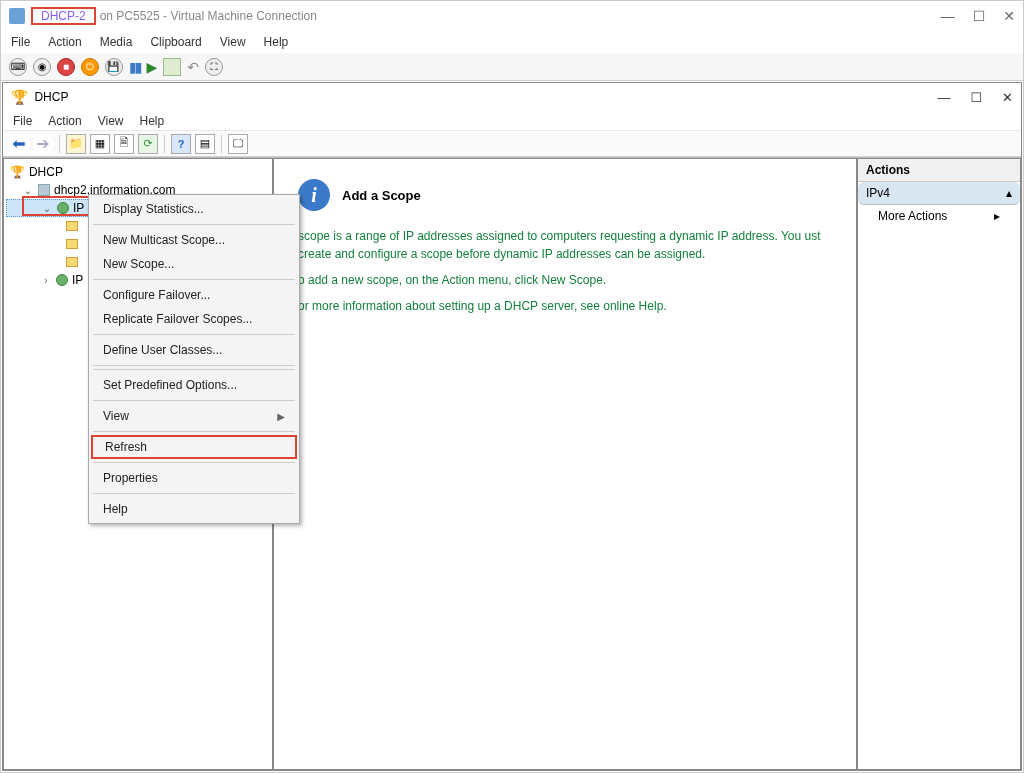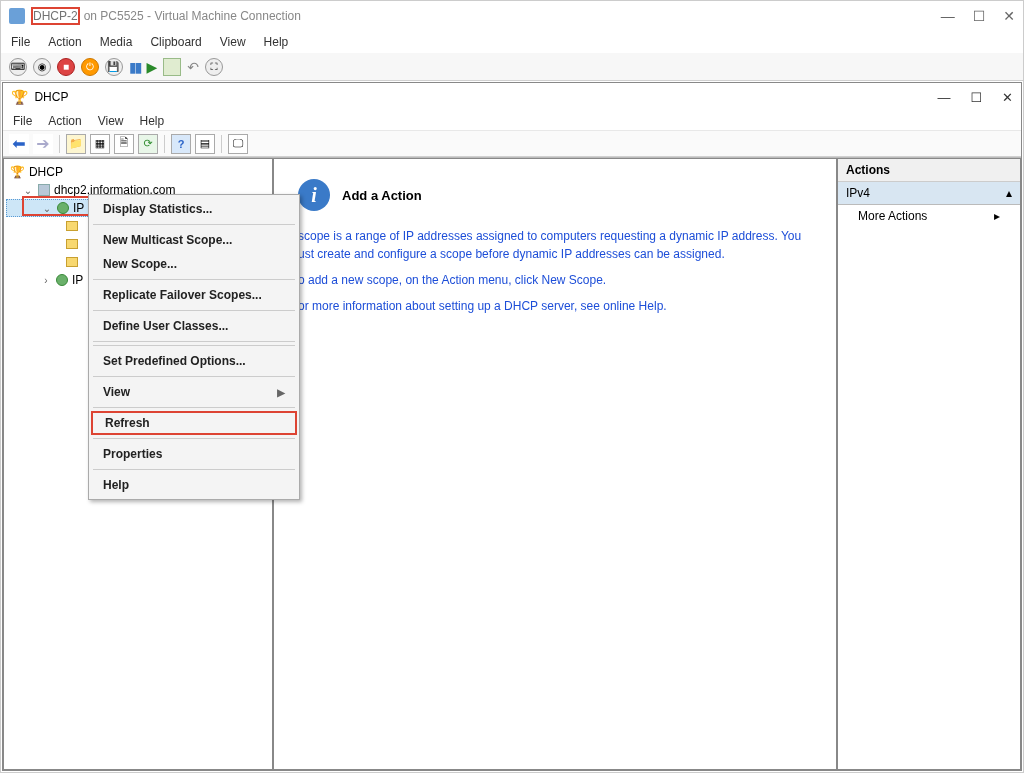--- a/index.html
+++ b/index.html
@@ -2,21 +2,21 @@
 <html><head>
 <meta charset="utf-8">
 <style>
 * { box-sizing: border-box; margin: 0; padding: 0; font-family: "Segoe UI", Tahoma, sans-serif; }
 body { width: 1024px; height: 773px; background: #fff; font-size: 12px; color: #000; overflow: hidden; position: relative; }
 
 
 .vm-window { width: 1024px; height: 773px; border: 1px solid #ccc; display: flex; flex-direction: column; }
 .vm-titlebar { height: 30px; display: flex; align-items: center; padding: 0 8px; background: #fff; color: #888; font-size: 12px; }
 .vm-titlebar .icon-sq { width: 16px; height: 16px; background: #6aa0d8; margin-right: 6px; border-radius: 2px; }
-.vm-title-highlight { border: 2px solid #d43; padding: 0 0; color: #737373; margin-right: 4px; }
+.vm-title-highlight { border: 2px solid #d43; padding: 0 8px; color: #8b5cf6; margin-right: 4px; }
 .vm-titlebar .spacer { flex: 1; }
 .vm-winbtns { display: flex; gap: 18px; color: #666; font-size: 14px; }
 .vm-winbtns span { cursor: default; }
 
 .vm-menubar { height: 22px; display: flex; align-items: center; gap: 18px; padding: 0 10px; color: #333; background: #fff; }
 .vm-menubar span { cursor: default; }
 
 .vm-toolbar { height: 28px; display: flex; align-items: center; gap: 6px; padding: 0 8px; border-bottom: 1px solid #d0d0d0; background: #f7f7f7; }
 .tb-btn { width: 18px; height: 18px; border-radius: 50%; border: 1px solid #999; display:inline-flex; align-items:center; justify-content:center; font-size:10px; }
 .tb-red { background:#d44; border-color:#a22; color:#fff;}
@@ -56,30 +56,30 @@
 .ico-dhcp { color:#caa020;}
 .ico-server { width:12px; height:12px; background:#b8c8d8; border:1px solid #8aa; display:inline-block;}
 .ico-globe { width:12px; height:12px; border-radius:50%; background:#6ab06a; border:1px solid #3a8a3a; display:inline-block;}
 .ico-folder { width:12px; height:10px; background:#f8d870; border:1px solid #c8a030; display:inline-block;}
 .red-box { border:2px solid #d43; position:absolute; }
 
 .content { flex:1; border:1px solid #888; background:#fff; padding:20px 24px; display:flex; flex-direction:column; gap:8px;}
 .content-header { display:flex; align-items:center; gap:12px; margin-bottom:8px;}
 .info-icon { width:32px; height:32px; border-radius:50%; background:#3a7ac8; color:#fff; display:flex; align-items:center; justify-content:center; font-family:Georgia,serif; font-style:italic; font-weight:bold; font-size:20px;}
 .content-header h3 { font-size:13px; font-weight:bold;}
-.content p { font-size:12px; color:#1d4ed8; line-height:1.5; max-width:620px;}
-
-.actions { width:184px; border:1px solid #888; background:#fff; display:flex; flex-direction:column;}
+.content p { font-size:12px; color:#15803d; line-height:1.5; max-width:620px;}
+
+.actions { width:164px; border:1px solid #888; background:#fff; display:flex; flex-direction:column;}
 .actions-header { background:#f0f0f0; padding:4px 8px; font-weight:bold; border-bottom:1px solid #ccc;}
-.actions-selected { background:#d8e6f2; padding:4px 8px; display:flex; justify-content:space-between; align-items:center; border-bottom:1px solid #bbb;}
+.actions-selected { background:#d8e6f2; padding:4px 8px; display:flex; justify-content:space-between; align-items:center; border-bottom:1px solid #bbb;border-radius:6px;}
 .actions-item { padding:4px 20px; display:flex; justify-content:space-between; align-items:center;}
 
 
 .ctx-menu { position:absolute; left:88px; top:194px; width:212px; background:#f4f4f4; border:1px solid #aaa; box-shadow:2px 2px 4px rgba(0,0,0,0.3); z-index:100; padding:2px;}
-.ctx-item { height:24px; display:flex; align-items:center; padding:0 12px; font-size:12px; color:#222; cursor:default; justify-content:space-between;font-weight:bold;}
+.ctx-item { height:24px; display:flex; align-items:center; padding:0 12px; font-size:12px; color:#222; cursor:default; justify-content:space-between;}
 .ctx-sep { height:1px; background:#ccc; margin:3px 2px;}
 .ctx-highlight { border:2px solid #d43;}
 .ctx-arrow { color:#666; font-size:10px;}
 </style>
 </head>
 <body>
 
 <div class="vm-window">
 
   <div class="vm-titlebar">
@@ -180,21 +180,21 @@
         <div class="tree-row tree-indent2">
           <span class="exp">›</span>
           <span class="ico-globe"></span>
           <span>IP</span>
         </div>
       </div>
 
       <div class="content">
         <div class="content-header">
           <div class="info-icon">i</div>
-          <h3>Add a Action</h3>
+          <h3>Add a Scope</h3>
         </div>
         <p>scope is a range of IP addresses assigned to computers requesting a dynamic IP address. You ust create and configure a scope before dynamic IP addresses can be assigned.</p>
         <p>o add a new scope, on the Action menu, click New Scope.</p>
         <p>or more information about setting up a DHCP server, see online Help.</p>
       </div>
 
       <div class="actions">
         <div class="actions-header">Actions</div>
         <div class="actions-selected">
           <span>IPv4</span>
@@ -216,20 +216,23 @@
     </div>
     <div class="ctx-sep"></div>
     <div class="ctx-item">
       <span>New Multicast Scope...</span>
     </div>
     <div class="ctx-item">
       <span>New Scope...</span>
     </div>
     <div class="ctx-sep"></div>
     <div class="ctx-item">
+      <span>Configure Failover...</span>
+    </div>
+    <div class="ctx-item">
       <span>Replicate Failover Scopes...</span>
     </div>
     <div class="ctx-sep"></div>
     <div class="ctx-item">
       <span>Define User Classes...</span>
     </div>
     <div class="ctx-sep"></div>
     <div class="ctx-sep"></div>
     <div class="ctx-item">
       <span>Set Predefined Options...</span>

